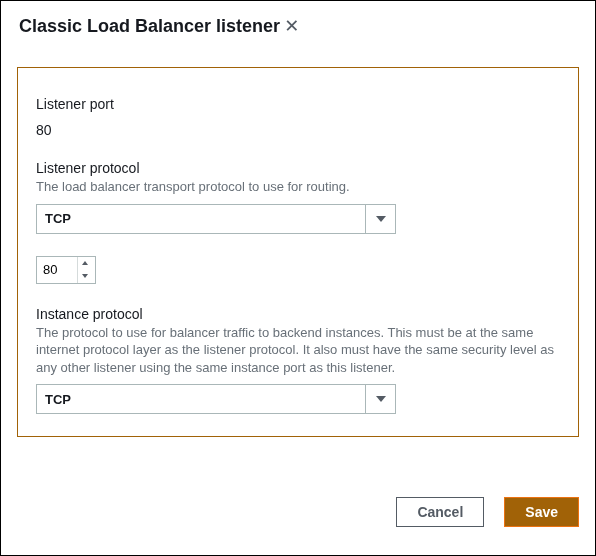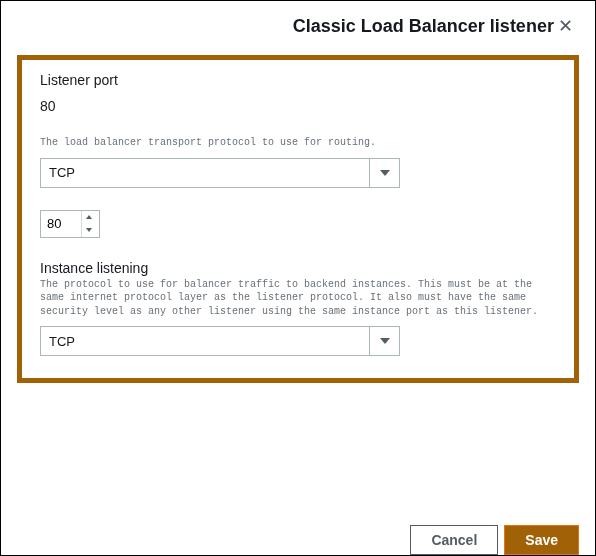--- a/index.html
+++ b/index.html
@@ -7,73 +7,73 @@
     font-family: "Helvetica Neue", Arial, sans-serif;
     background: #fff;
     width: 596px;
     height: 556px;
     border: 1px solid #000;
     position: relative;
     color: #16191f;
   }
   .header {
     display: flex;
-    justify-content: flex-end;
+    justify-content: flex-start;
     align-items: center;
     padding: 14px 18px 10px 18px;
   }
   .title {
     font-size: 18px;
     font-weight: 700;
     color: #16191f;
   }
   .close-btn {
     font-size: 18px;
     color: #545b64;
     cursor: pointer;
     background: none;
     border: none;
     padding: 2px 4px;
     line-height: 1;
   }
   .panel {
-    margin: 8px 16px 0 16px;
-    border: 5px solid #a16207;
-    padding: 12px 18px 22px 18px;
+    margin: 20px 16px 0 16px;
+    border: 1px solid #a16207;
+    padding: 28px 18px 22px 18px;
   }
   .section { margin-bottom: 22px; }
   .section:last-child { margin-bottom: 0; }
   .field-label {
     font-size: 14px;
     font-weight: 400;
     color: #16191f;
     margin-bottom: 2px;
   }
   .field-desc {
-    font-size: 10px;
+    font-size: 13px;
     color: #687078;
     margin-bottom: 8px;
     line-height: 1.35;
-    font-family: Liberation Mono, monospace;
   }
   .static-value {
     font-size: 14px;
     color: #16191f;
     margin-top: 10px;
   }
   .select-wrap {
     position: relative;
     width: 360px;
     height: 30px;
     border: 1px solid #aab7b8;
     background: #fff;
     display: flex;
     align-items: center;
     justify-content: space-between;
     cursor: pointer;
+    font-weight: bold;
   }
   .select-value {
     font-size: 13px;
     padding-left: 8px;
     color: #16191f;
   }
   .select-caret {
     width: 30px;
     height: 100%;
     border-left: 1px solid #aab7b8;
@@ -126,24 +126,24 @@
     border-bottom: 4px solid #545b64;
   }
   .arrow-down {
     width: 0; height: 0;
     border-left: 3px solid transparent;
     border-right: 3px solid transparent;
     border-top: 4px solid #545b64;
   }
   .footer {
     position: absolute;
-    bottom: 0;
+    bottom: 28px;
     right: 16px;
     display: flex;
-    gap: 6px;
+    gap: 20px;
     padding-left: 33px;
   }
   .btn {
     font-size: 14px;
     font-weight: 700;
     padding: 6px 20px;
     cursor: pointer;
     border: 1px solid #545b64;
     background: #fff;
     color: #545b64;
@@ -165,20 +165,21 @@
 </div>
 
 <div class="panel">
 
   <div class="section">
     <div class="field-label">Listener port</div>
     <div class="static-value">80</div>
   </div>
 
   <div class="section">
+    <div class="field-label">Listener protocol</div>
     <div class="field-desc">The load balancer transport protocol to use for routing.</div>
     <div class="select-wrap">
       <span class="select-value">TCP</span>
       <span class="select-caret">
         <span class="caret-down"></span>
       </span>
     </div>
   </div>
 
   <div class="section">
@@ -189,21 +190,21 @@
             <span class="arrow-up"></span>
           </div>
         <div class="spin-btn">
             <span class="arrow-down"></span>
           </div>
       </div>
     </div>
   </div>
 
   <div class="section">
-    <div class="field-label">Instance listening</div>
+    <div class="field-label">Instance protocol</div>
     <div class="field-desc">The protocol to use for balancer traffic to backend instances. This must be at the same internet protocol layer as the listener protocol. It also must have the same security level as any other listener using the same instance port as this listener.</div>
     <div class="select-wrap">
       <span class="select-value">TCP</span>
       <span class="select-caret">
         <span class="caret-down"></span>
       </span>
     </div>
   </div>
 
 </div>

